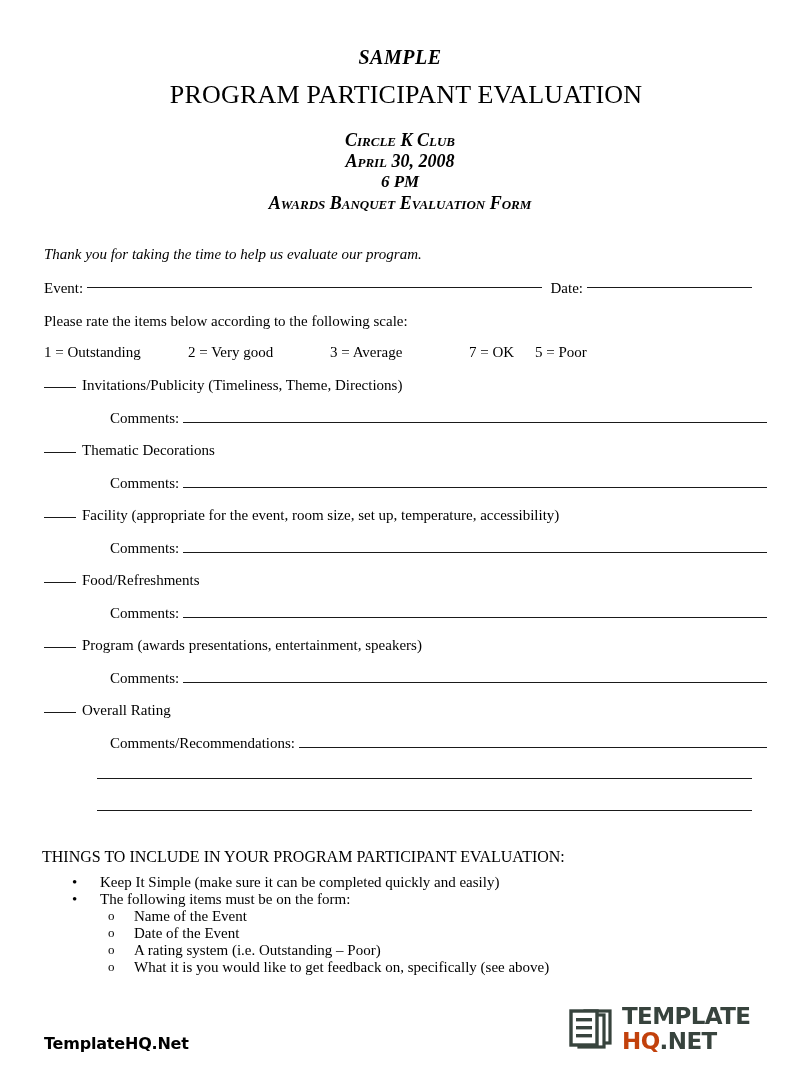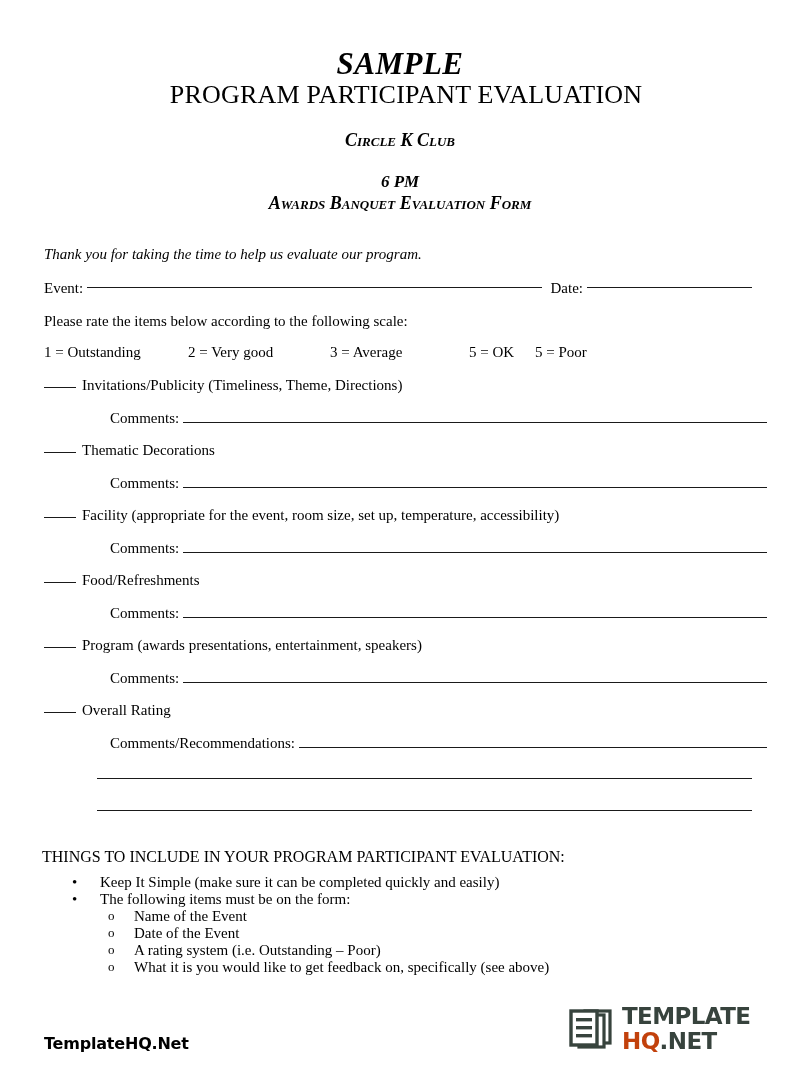--- a/index.html
+++ b/index.html
@@ -21,21 +21,21 @@
     inset: 0;
     background: #ffffff;
   }
 
   
   .hdr-sample {
     position: absolute;
     left: 0; right: 0;
     top: 46px;
     text-align: center;
-    font-size: 31px;
+    font-size: 20px;
     font-weight: bold;
     font-style: italic;
     letter-spacing: 0.5px;
   }
   .hdr-title {
     position: absolute;
     left: 0; right: 0;
     top: 80px;
     text-align: center;
     font-size: 26px;
@@ -214,40 +214,41 @@
 </style>
 </head>
 <body>
 
 <div class="page">
 
   <div class="hdr-sample">SAMPLE</div>
   <div class="hdr-title">PROGRAM PARTICIPANT EVALUATION</div>
 
   <div class="subhdr subhdr-1">Circle K Club</div>
+  <div class="subhdr subhdr-2">April 30, 2008</div>
   <div class="subhdr subhdr-3">6 PM</div>
   <div class="subhdr subhdr-4">Awards Banquet Evaluation Form</div>
 
   <div class="thanks">Thank you for taking the time to help us evaluate our program.</div>
 
   <div class="row-event">
     <span class="lbl">Event:</span>
     <span class="fill-line"></span>
     <span class="gap"></span>
     <span class="date-lbl">Date:</span>
     <span class="fill-line date"></span>
   </div>
 
   <div class="rate-instr">Please rate the items below according to the following scale:</div>
 
   <div class="scale">
     <span class="s0">1 = Outstanding</span>
     <span class="s1">2 = Very good</span>
     <span class="s2">3 = Average</span>
-    <span class="s3">5 = OK</span>
+    <span class="s3">7 = OK</span>
     <span class="s4">5 = Poor</span>
   </div>
 
   <div class="item" style="top:377px">
     <span class="blank"></span><span>Invitations/Publicity (Timeliness, Theme, Directions)</span>
   </div>
   <div class="comment-row" style="top:410px">
     <span class="clbl">Comments:</span>
     <span class="fill-line"></span>
   </div>

